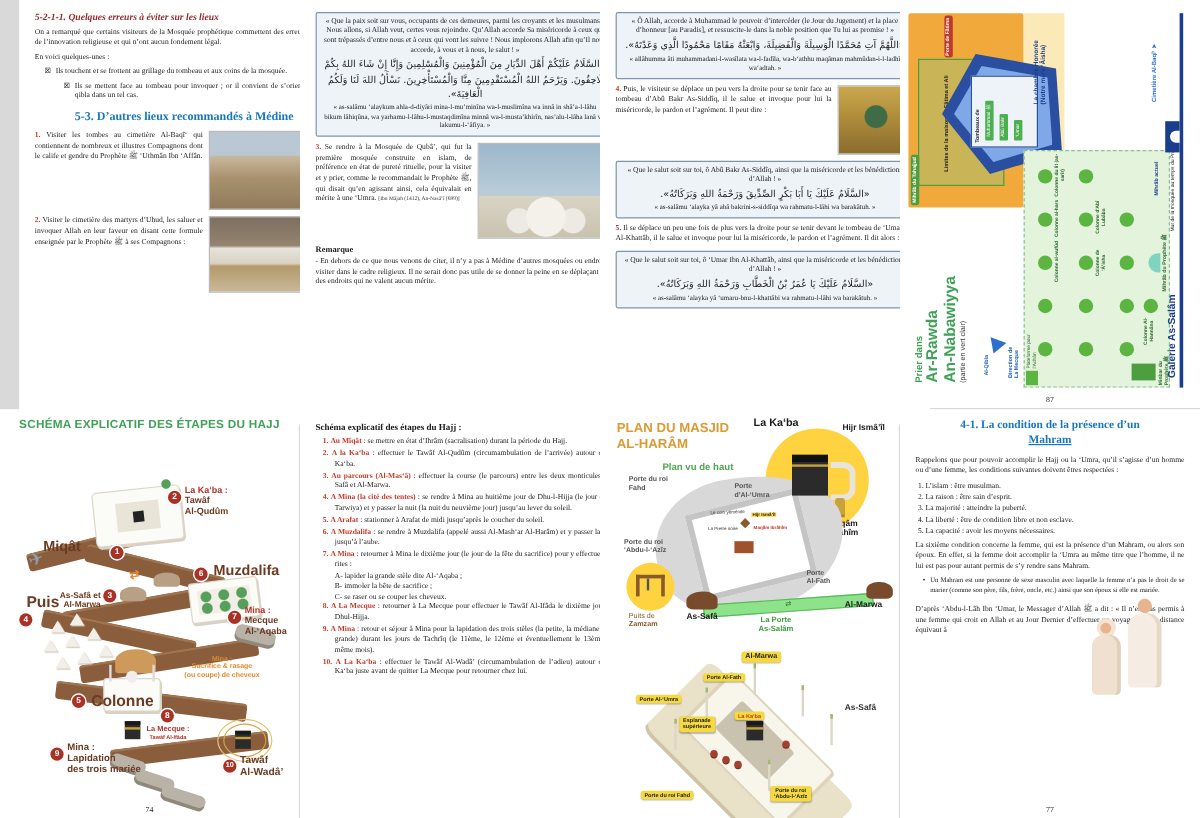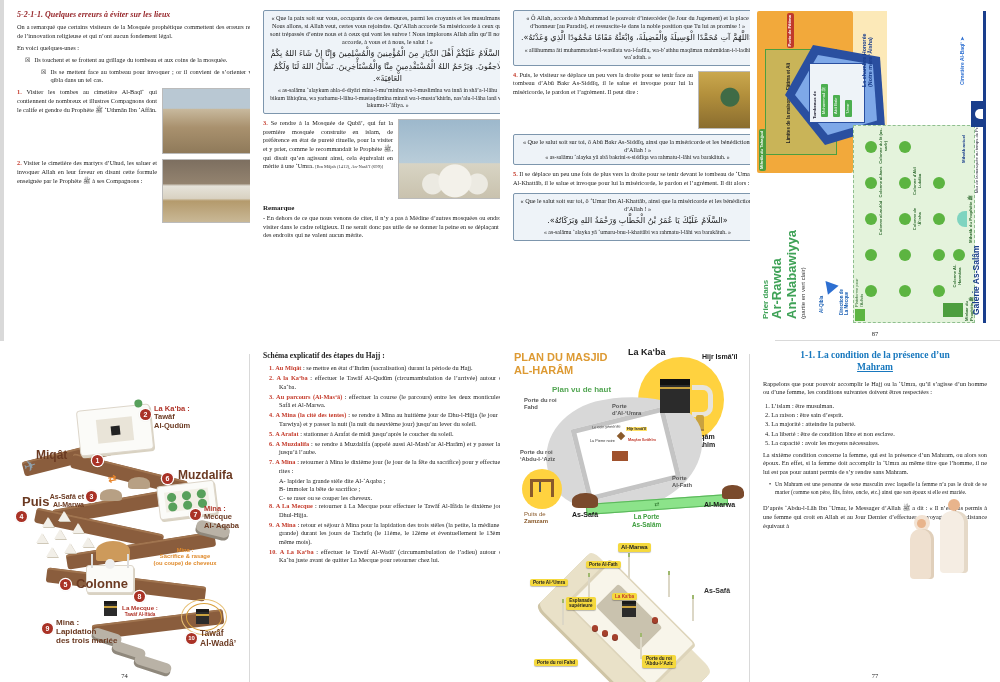--- a/index.html
+++ b/index.html
@@ -1,19 +1,19 @@
 <!DOCTYPE html>
 <html><head>
 <meta charset="utf-8">
 <style>
   html,body{margin:0;padding:0;}
   body{width:1000px;height:682px;position:relative;background:#d9d9d9;overflow:hidden;
        font-family:"Liberation Serif",serif;color:#1a1a1a;}
   .page{position:absolute;background:#ffffff;overflow:hidden;}
-  #pg88{left:4px;top:0;width:249px;height:340px;}
+  #pg88{left:16px;top:0;width:249px;height:340px;}
   #pg89{left:250px;top:0;width:249px;height:340px;}
   #pg86{left:500px;top:0;width:249px;height:340px;}
   #pg87{left:750px;top:0;width:250px;height:340px;}
   #pg74{left:0;top:341px;width:249px;height:341px;}
   #pg75{left:250px;top:341px;width:249px;height:341px;}
   #pg76{left:500px;top:341px;width:249px;height:341px;}
   #pg77{left:750px;top:341px;width:250px;height:341px;}
   .pad{padding:10px 13px 4px 13px;}
   .abs{position:absolute;}
   .b{font-weight:bold;}
@@ -75,20 +75,21 @@
   <div class="body-txt">On a remarqué que certains visiteurs de la Mosquée prophétique commettent des erreurs relevant de l’innovation religieuse et qui n’ont aucun fondement légal.</div>
   <div class="body-txt" style="margin-top:4px;">En voici quelques-unes :</div>
   <div class="bullet-row" style="padding-left:8px;">
     <span class="chk">☒</span>
     <span class="body-txt">Ils touchent et se frottent au grillage du tombeau et aux coins de la mosquée.</span>
   </div>
   <div class="bullet-row" style="padding-left:24px;">
     <span class="chk">☒</span>
     <span class="body-txt">Ils se mettent face au tombeau pour invoquer ; or il convient de s’orienter vers la qibla dans un tel cas.</span>
   </div>
+  <div class="h-blue">5-3. D’autres lieux recommandés à Médine</div>
   <div class="row">
     <div class="body-txt" style="flex:1;">
       <span class="rn">1.</span>
       <span>Visiter les tombes au cimetière Al-Baqî‘ qui contiennent de nombreux et illustres Compagnons dont le calife et gendre du Prophète ﷺ ‘Uthmân Ibn ‘Affân.</span>
     </div>
     <div class="photo" style="width:102px;height:64px;background:linear-gradient(180deg,#b9c8d3 0%,#b9c8d3 30%,#c7b89c 32%,#a9916e 60%,#8f7a5a 100%);"></div>
   </div>
   <div class="row">
     <div class="body-txt" style="flex:1;">
       <span class="rn">2.</span>
@@ -132,20 +133,21 @@
     <div class="body-txt" style="flex:1;">
       <span class="rn">4.</span>
       <span>Puis, le visiteur se déplace un peu vers la droite pour se tenir face au tombeau d’Abû Bakr As-Siddîq, il le salue et invoque pour lui la miséricorde, le pardon et l’agrément. Il peut dire :</span>
     </div>
     <div class="photo" style="width:62px;height:56px;background:
            radial-gradient(circle at 50% 45%, #3f6b46 0 9px, transparent 10px),
            linear-gradient(180deg,#caa84e 0%,#b3903c 40%,#8a6d2f 100%);"></div>
   </div>
   <div class="qbox">
     <div class="qfr">« Que le salut soit sur toi, ô Abû Bakr As-Siddîq, ainsi que la miséricorde et les bénédictions d’Allah ! »</div>
+    <div class="qar">«السَّلَامُ عَلَيْكَ يَا أَبَا بَكْرٍ الصِّدِّيقَ وَرَحْمَةُ اللهِ وَبَرَكَاتُهُ».</div>
     <div class="qtr">« as-salâmu ‘alayka yâ abâ bakrini-s-siddîqa wa rahmatu-l-lâhi wa barakâtuh. »</div>
   </div>
   <div class="body-txt" style="margin-bottom:5px;">
     <span class="rn">5.</span>
     <span>Il se déplace un peu une fois de plus vers la droite pour se tenir devant le tombeau de ‘Umar Ibn Al-Khattâb, il le salue et invoque pour lui la miséricorde, le pardon et l’agrément. Il dit alors :</span>
   </div>
   <div class="qbox">
     <div class="qfr">« Que le salut soit sur toi, ô ‘Umar Ibn Al-Khattâb, ainsi que la miséricorde et les bénédictions d’Allah ! »</div>
     <div class="qar">«السَّلَامُ عَلَيْكَ يَا عُمَرُ بْنُ الْخَطَّابِ وَرَحْمَةُ اللهِ وَبَرَكَاتُهُ».</div>
     <div class="qtr">« as-salâmu ‘alayka yâ ‘umaru-bnu-l-khattâbi wa rahmatu-l-lâhi wa barakâtuh. »</div>
@@ -234,20 +236,21 @@
     <div class="m-lbl" style="left:8px;top:215px;font-size:8.5px;font-weight:bold;color:#1a3e8c;">Galerie As-Salâm</div>
     <div class="m-lbl" style="left:238px;top:203px;font-size:5px;font-weight:bold;color:#2d6fd1;">
       <span>Cimetière Al-Baqî‘</span>
       <span>➤</span>
     </div>
   </div>
   <div class="pnum">87</div>
 </div>
 
 <div class="page" id="pg74">
+  <div class="p74-title sans b">SCHÉMA EXPLICATIF DES ÉTAPES DU HAJJ</div>
   <div class="abs" style="left:0;top:24px;width:249px;height:300px;">
 
     <div class="seg" style="left:22px;top:86px;width:90px;height:15px;transform:rotate(-14deg);"></div>
     <div class="seg" style="left:70px;top:102px;width:118px;height:15px;transform:rotate(14deg);"></div>
     <div class="seg" style="left:52px;top:132px;width:150px;height:15px;transform:rotate(-10deg);"></div>
     <div class="seg" style="left:34px;top:156px;width:130px;height:15px;transform:rotate(12deg);"></div>
     <div class="seg" style="left:66px;top:178px;width:150px;height:15px;transform:rotate(-9deg);"></div>
     <div class="seg" style="left:46px;top:212px;width:160px;height:15px;transform:rotate(7deg);"></div>
     <div class="seg" style="left:92px;top:252px;width:132px;height:15px;transform:rotate(-7deg);"></div>
 
@@ -462,21 +465,21 @@
   <div class="tag" style="left:34px;top:318px;">Porte du roi Fahd</div>
   <div class="tag" style="left:142px;top:314px;">
     <div>Porte du roi</div>
     <div>‘Abdu-l-‘Azîz</div>
   </div>
 </div>
 
 <div class="page" id="pg77">
   <div class="pad" style="padding-top:2px;">
     <div class="h-blue2">
-      <div>1-1. La condition de la présence d’un</div>
+      <div>4-1. La condition de la présence d’un</div>
       <div style="text-decoration:underline;">Mahram</div>
     </div>
     <div class="body-txt">Rappelons que pour pouvoir accomplir le Hajj ou la ‘Umra, qu’il s’agisse d’un homme ou d’une femme, les conditions suivantes doivent êtres respectées :</div>
     <div style="margin:4px 0 4px 2px;">
       <div class="cond">1. L’islam : être musulman.</div>
       <div class="cond">2. La raison : être sain d’esprit.</div>
       <div class="cond">3. La majorité : atteindre la puberté.</div>
       <div class="cond">4. La liberté : être de condition libre et non esclave.</div>
       <div class="cond">5. La capacité : avoir les moyens nécessaires.</div>
     </div>

